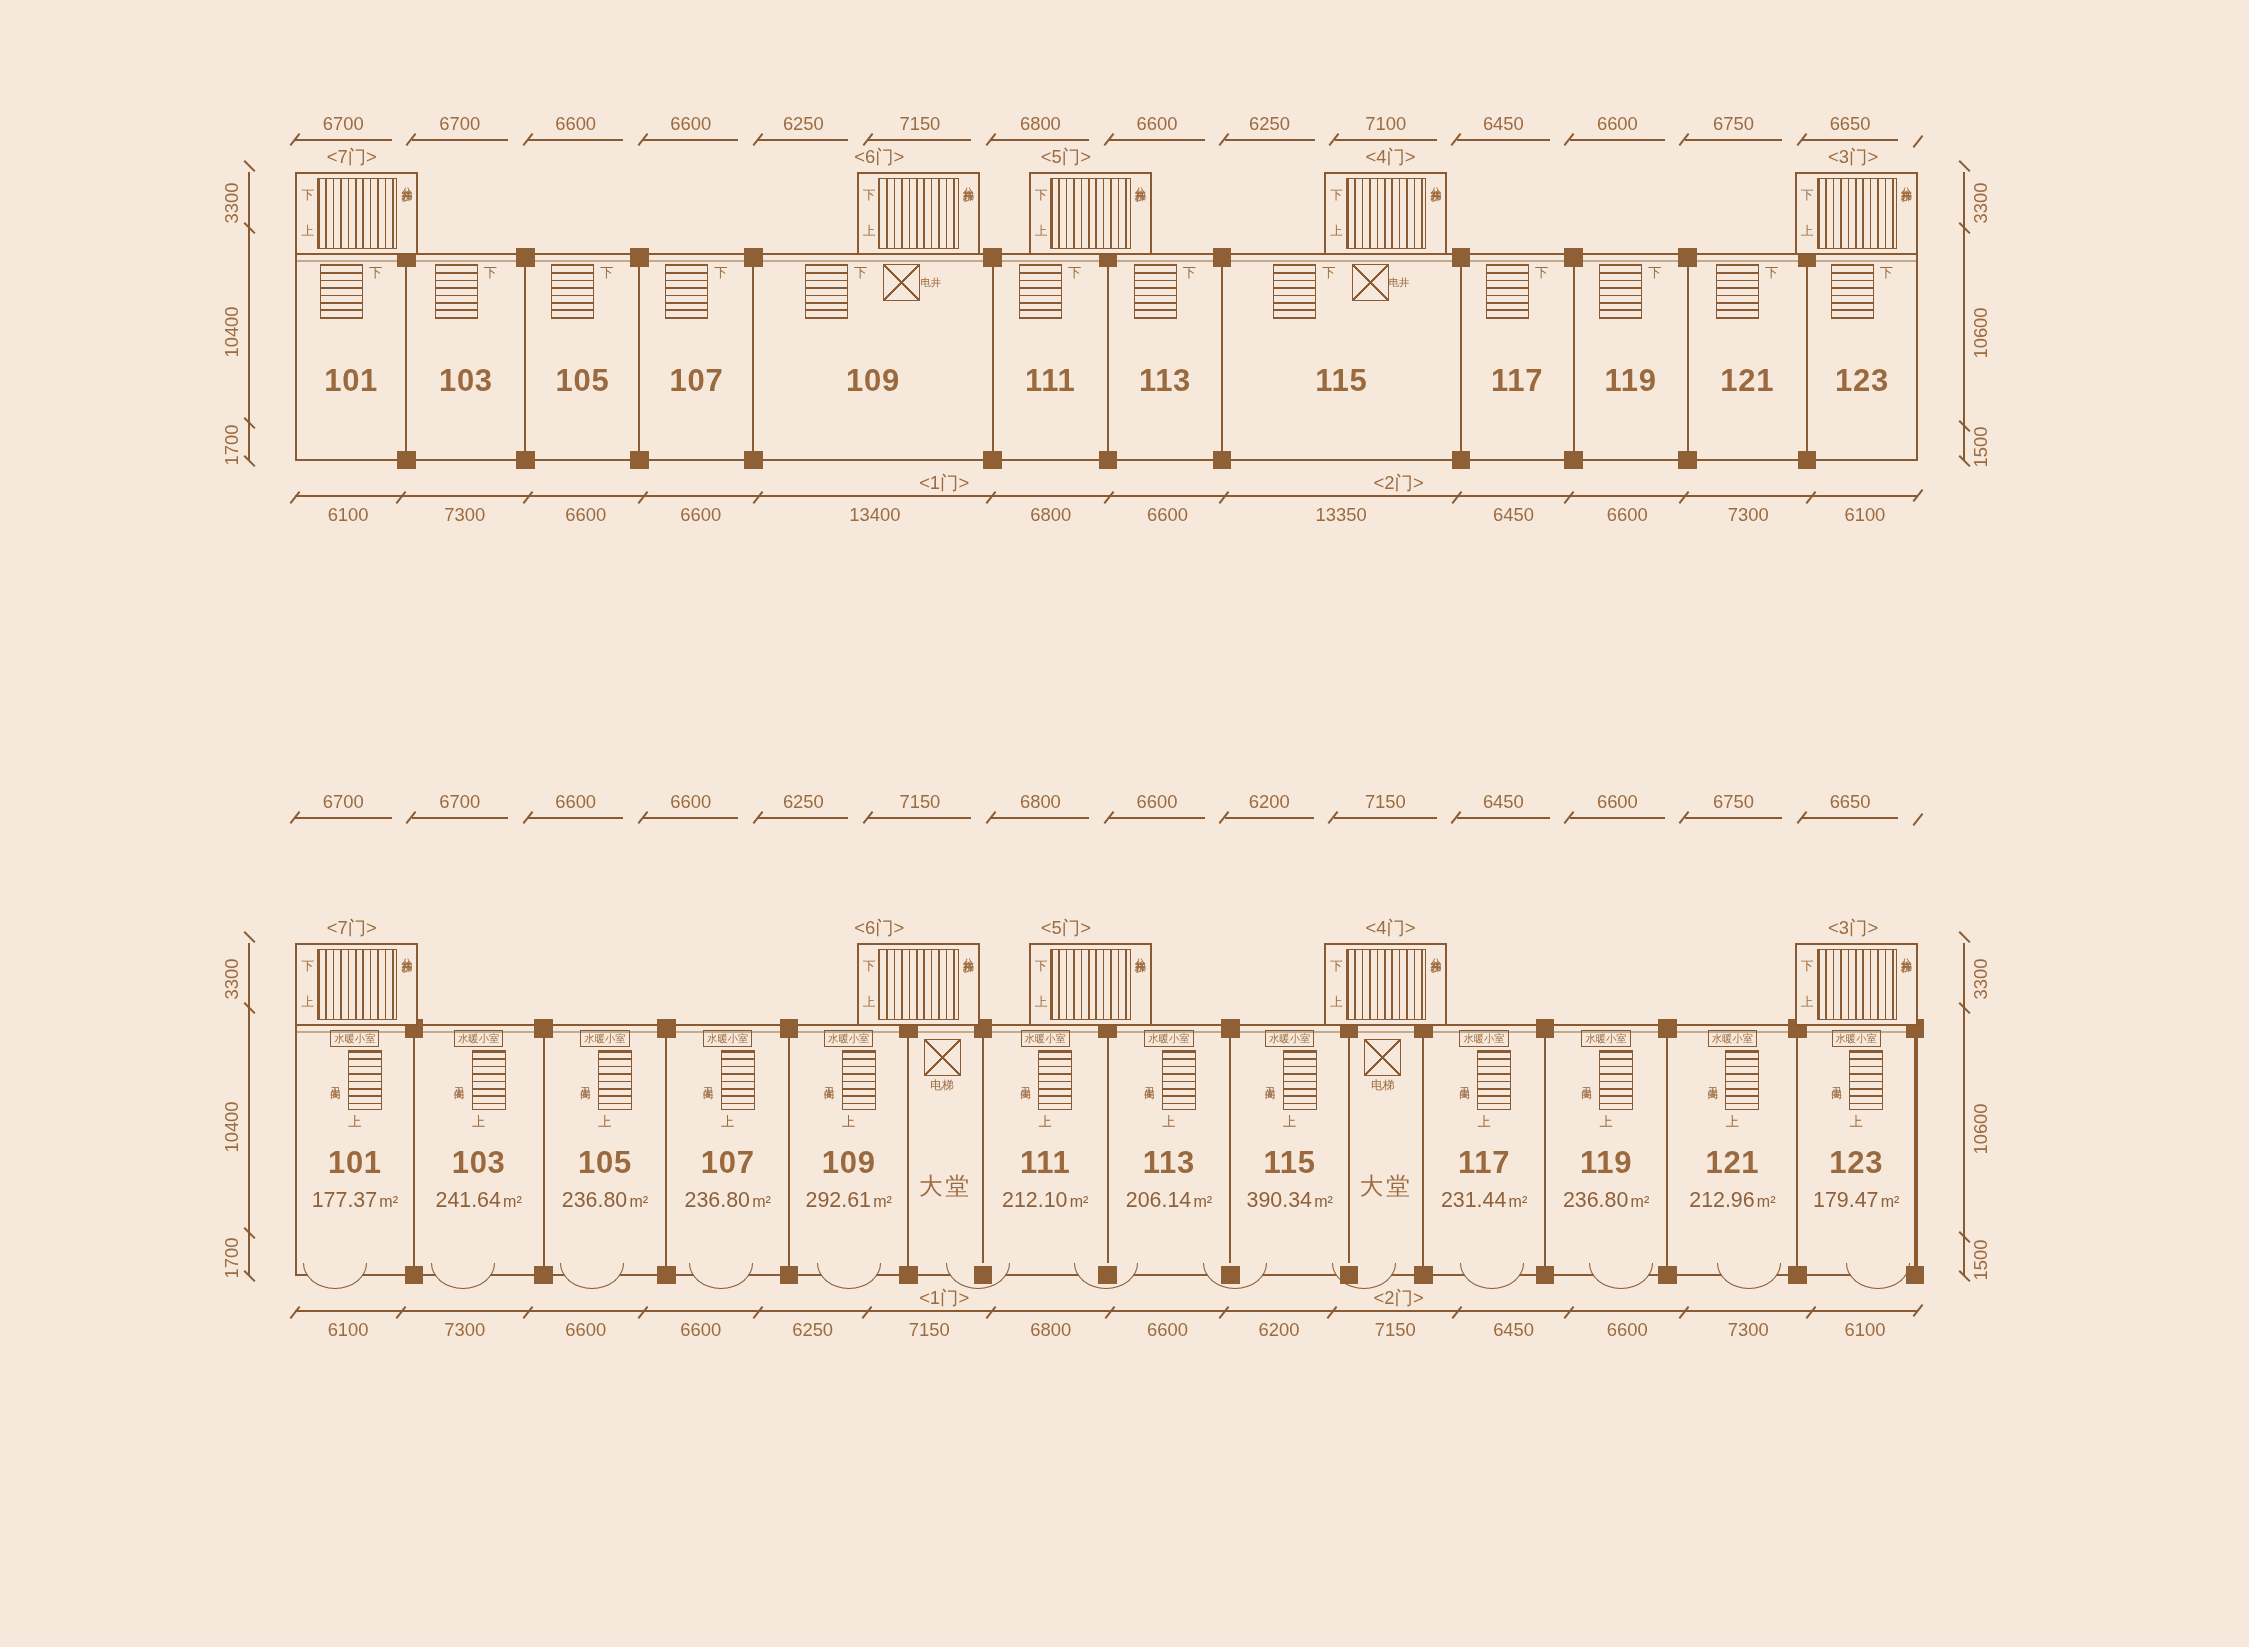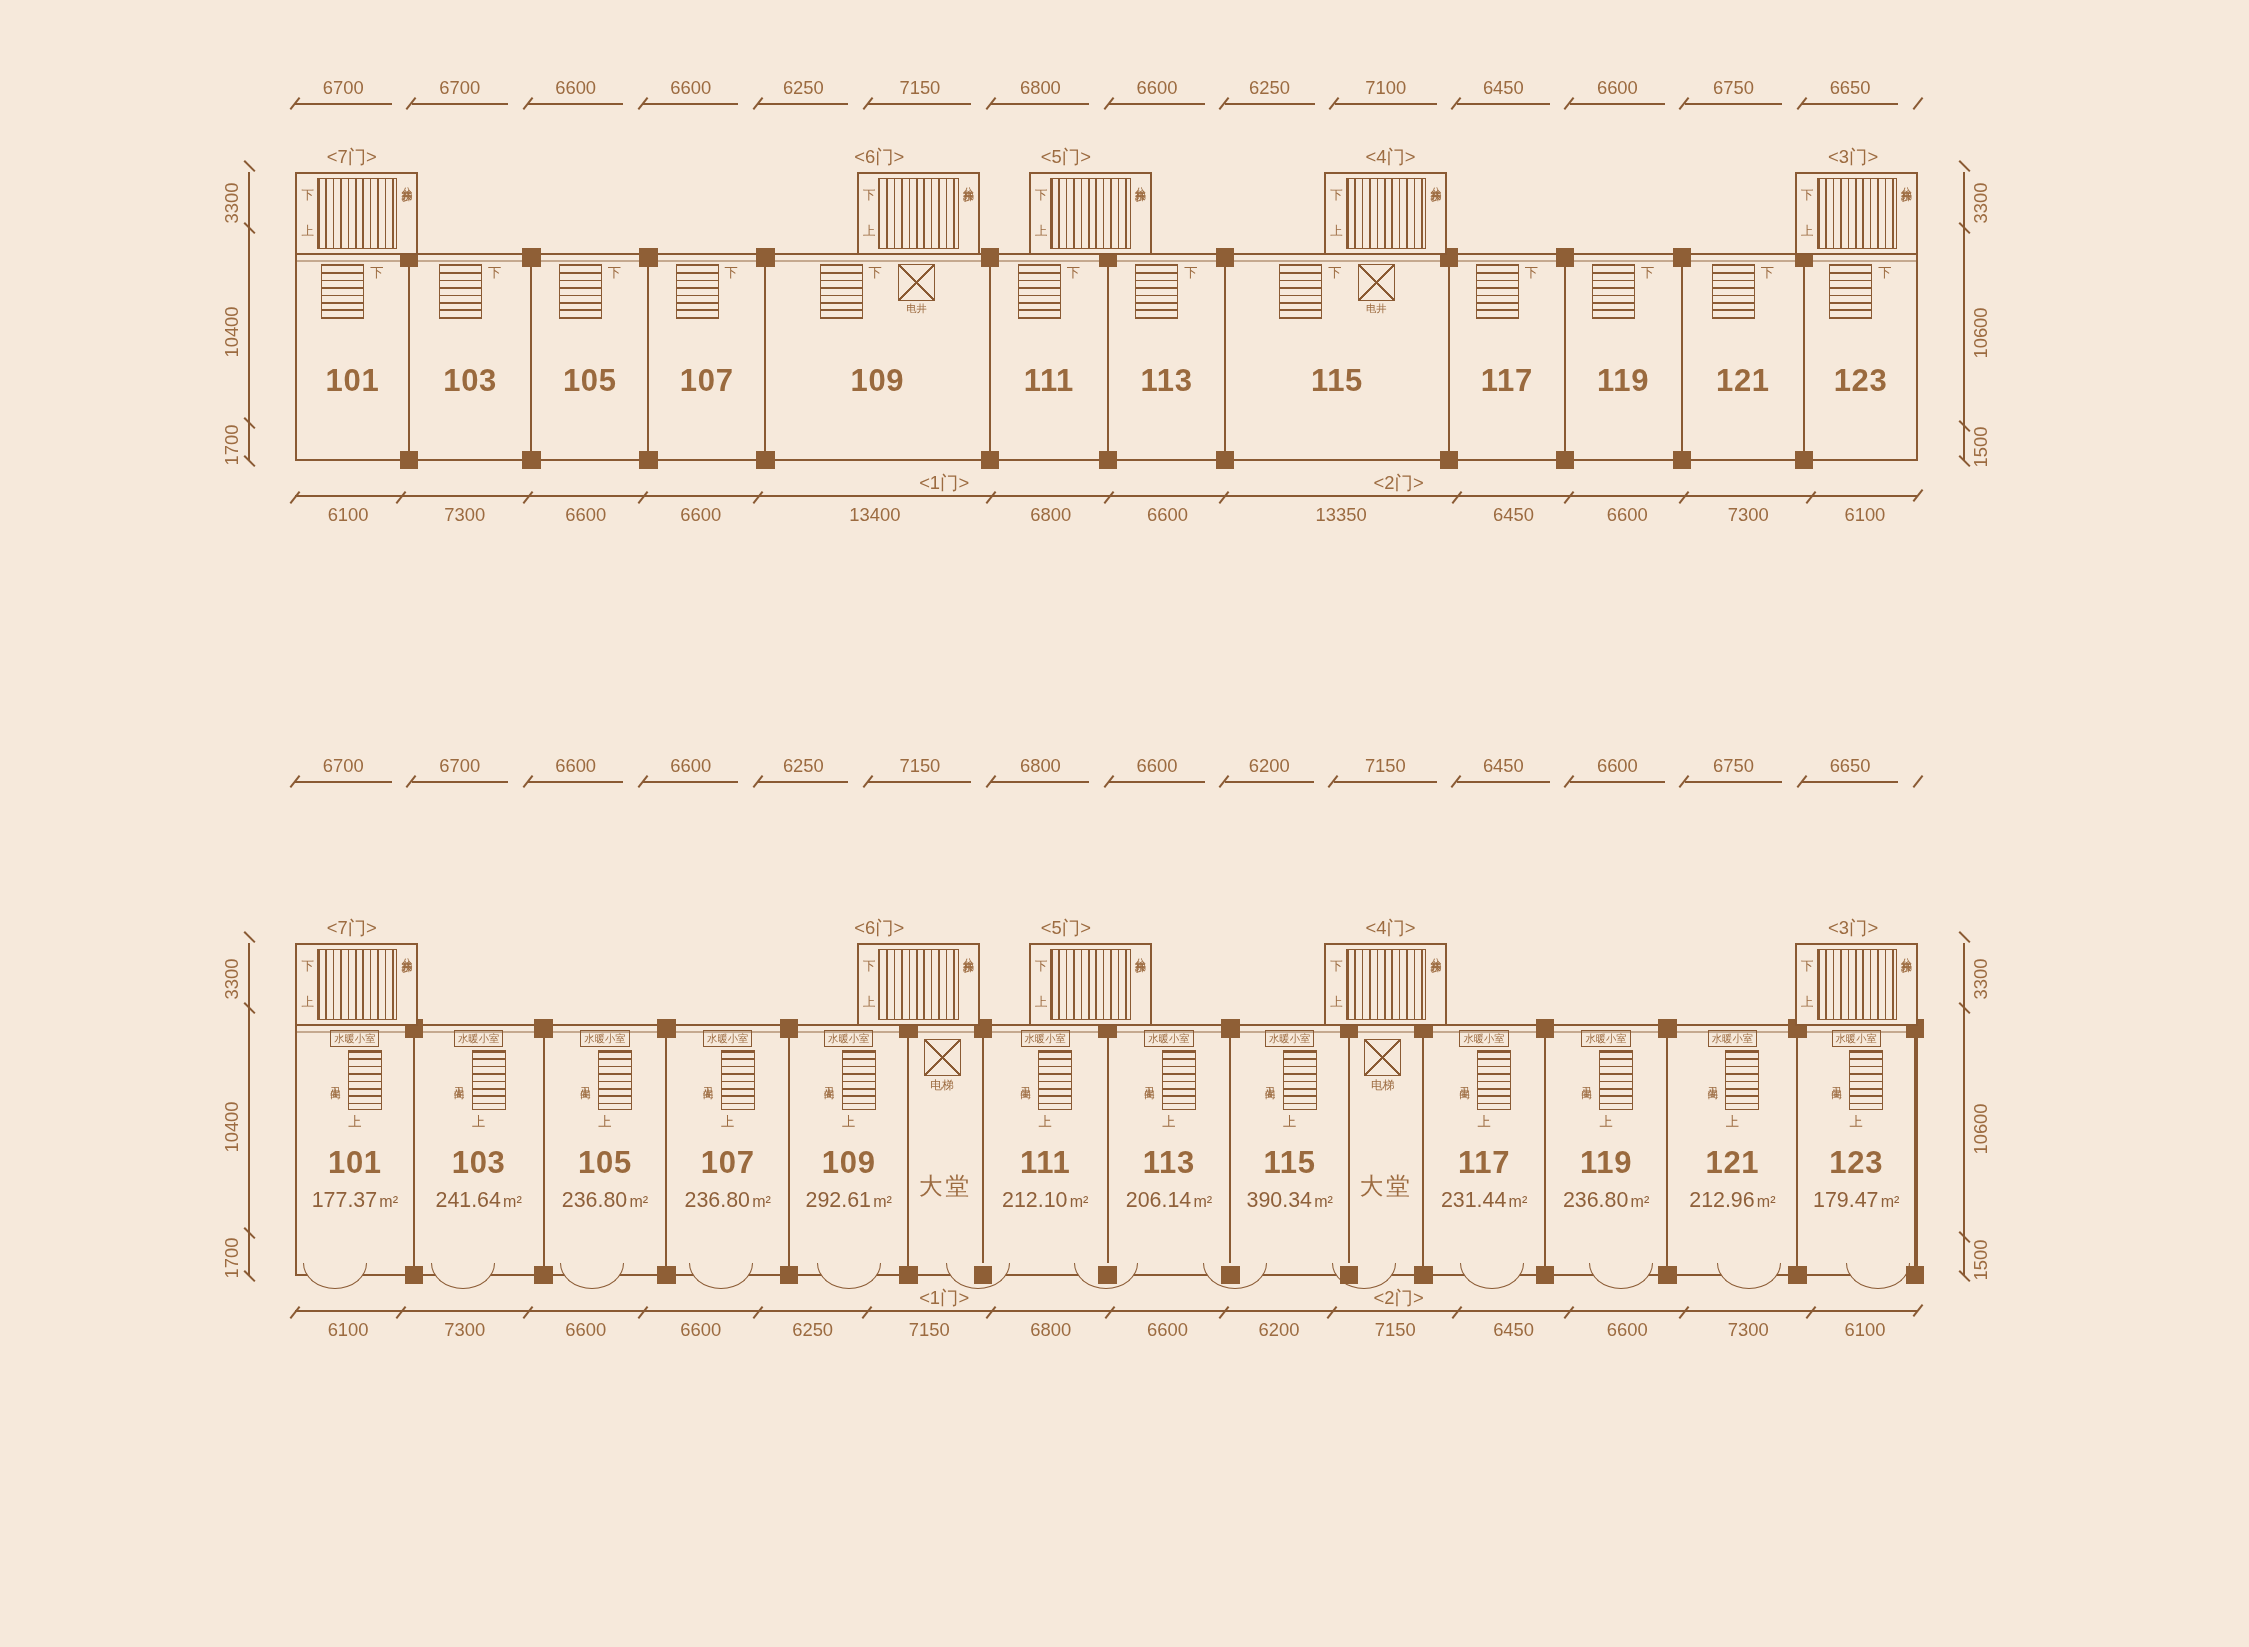--- a/index.html
+++ b/index.html
@@ -13,21 +13,21 @@
   html,body{margin:0;padding:0;background:var(--bg);}
   .page{position:relative;width:2250px;height:1648px;background:var(--bg);
         font-family:"Liberation Sans",sans-serif;color:var(--text);overflow:hidden;}
 
   .plan{position:absolute;left:295px;width:1623px;}
   #plan-0{top:103px;}
   #plan-1{top:781px;}
 
   
   .dims{display:flex;width:100%;}
-  .dims-top{height:38px;align-items:flex-start;gap:20px;}
+  .dims-top{height:38px;align-items:flex-end;gap:20px;}
   .dims-bottom{height:38px;}
   .dim-cell{position:relative;flex-grow:1;}
   .dims-top .dim-cell{border-bottom:2.2px solid var(--line);}
   .dims-bottom .dim-cell{border-top:2.2px solid var(--line);}
   .dim-cell::before{content:'';position:absolute;left:-1.5px;width:2.2px;height:14.8px;background:var(--line);transform:rotate(38deg);}
   .dims-top .dim-cell::before{bottom:-7.4px;}
   .dims-bottom .dim-cell::before{top:-7.4px;}
   .dim-endtick{position:relative;width:0;}
   .dim-endtick::before{content:'';position:absolute;left:-1.5px;width:2.2px;height:14.8px;background:var(--line);transform:rotate(38deg);}
   .dims-top .dim-endtick::before{bottom:-7.4px;}
@@ -73,21 +73,21 @@
   .unit{position:relative;flex-grow:1;border-right:2.2px solid var(--line);display:flex;flex-direction:column;align-items:center;}
   .unit:last-child{border-right:none;}
   .unit::before{content:'';position:absolute;right:-10.3px;top:-6.6px;width:18.4px;height:18.4px;background:var(--fill);z-index:2;}
   .unit::after{content:'';position:absolute;right:-10.3px;bottom:-10.3px;width:18.4px;height:18.4px;background:var(--fill);z-index:2;}
   .unit:last-child::before,.unit:last-child::after{display:none;}
 
   .u-top{display:flex;align-items:flex-start;gap:5.9px;margin-top:8.9px;}
   .stair-glyph{width:41px;height:53px;border:1.5px solid var(--line);
         background:repeating-linear-gradient(to bottom,var(--line) 0 1.5px,transparent 1.5px 7.4px);}
   .dn,.up{font-size:13.3px;color:var(--text);}
-  .elev-wrap{display:flex;flex-direction:column;align-items:center;margin-left:10.3px;}
+  .elev-wrap{display:flex;flex-direction:row;align-items:center;margin-left:10.3px;}
   .elev-label{font-size:10.3px;color:var(--text);margin-top:1.5px;}
   .elev-box{width:35px;height:35px;border:1.5px solid var(--line);
      background:
        linear-gradient(to top right,transparent calc(50% - 1.1px),var(--line) calc(50% - 1.1px) calc(50% + 1.1px),transparent calc(50% + 1.1px)),
        linear-gradient(to bottom right,transparent calc(50% - 1.1px),var(--line) calc(50% - 1.1px) calc(50% + 1.1px),transparent calc(50% + 1.1px));}
   .u-no{position:absolute;top:53%;left:0;right:0;text-align:center;
         font-size:31px;font-weight:bold;color:#9a6a3e;letter-spacing:0.7px;}
   #plan-1 .u-no{top:48%;}
   .u-area{position:absolute;top:calc(48% + 43px);left:0;right:0;text-align:center;font-size:21.4px;color:#8f603a;}
   .area-num,.area-unit{display:inline-block;}

